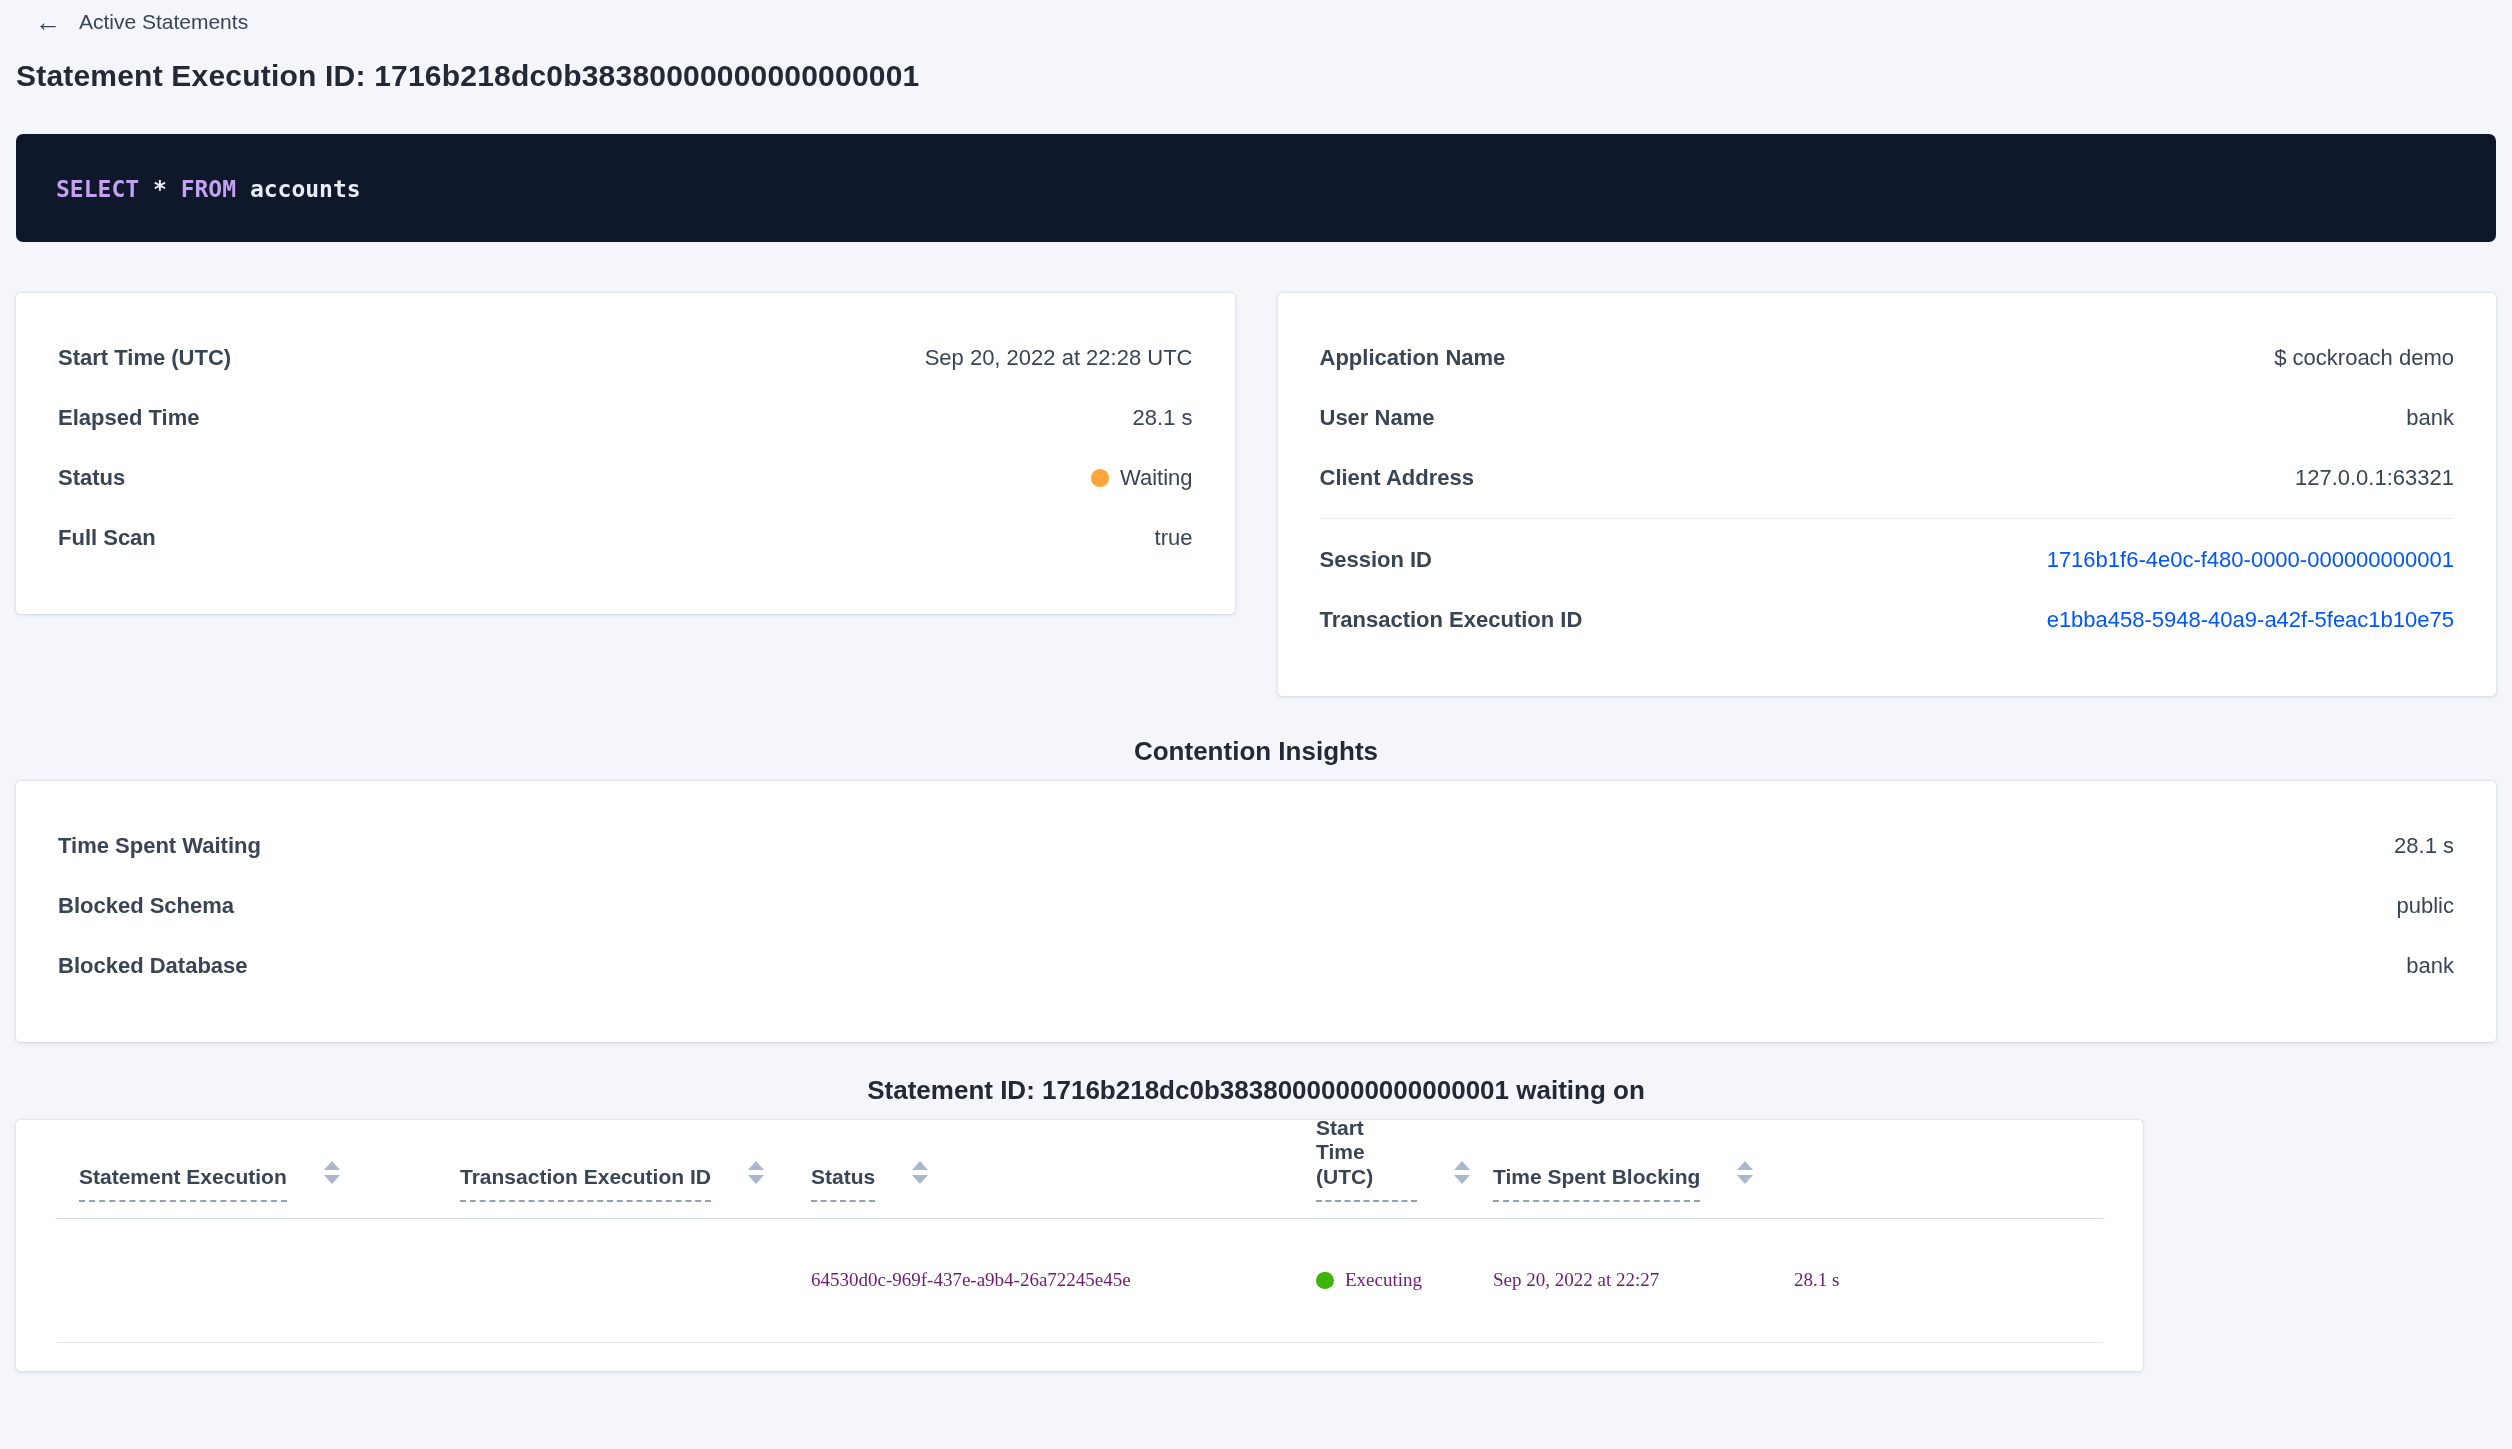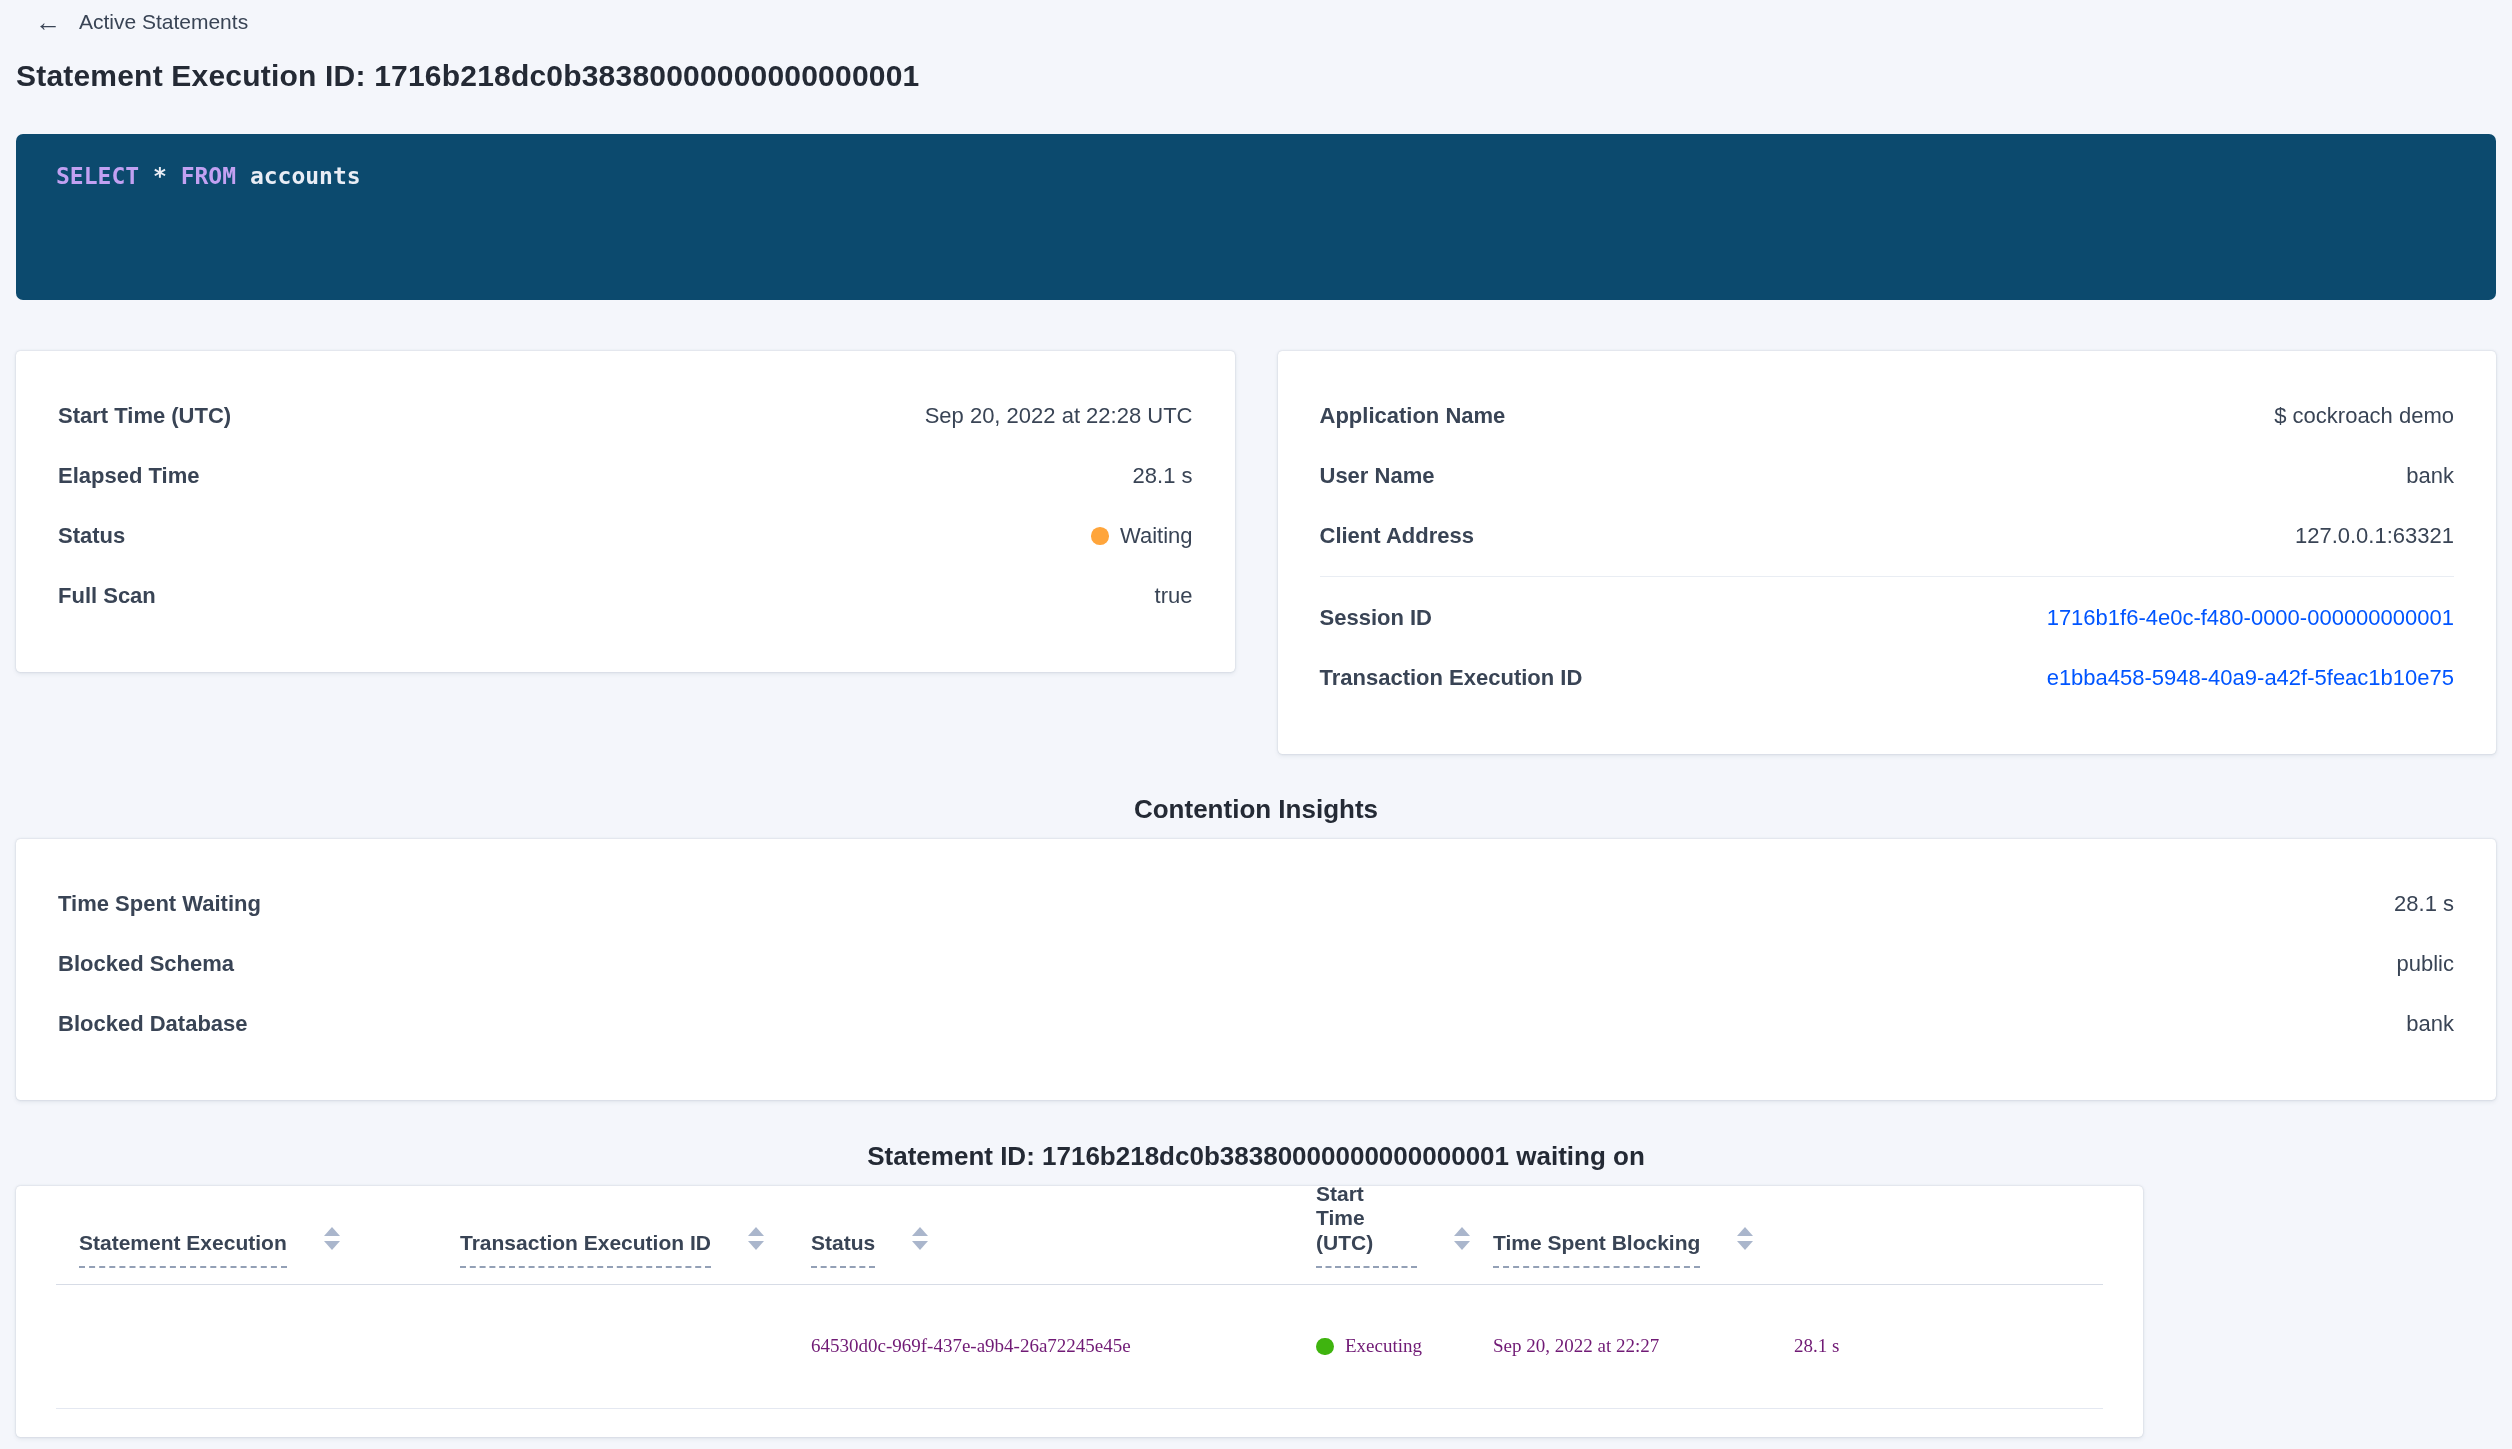--- a/index.html
+++ b/index.html
@@ -24,23 +24,23 @@
 
   
   .page-title {
     margin: 23px 0 0 0;
     font-size: 30px; line-height: 35px; font-weight: 700;
     color: #242a35; letter-spacing: 0.2px;
   }
 
   
   .sql-box {
-    margin-top: 41px; height: 166px;
-    background: #0c4a6e; border-radius: 7px;
-    padding: 27px 40px;
+    margin-top: 41px; height: 108px;
+    background: #0f172a; border-radius: 7px;
+    padding: 40px 40px;
     font-family: "DejaVu Sans Mono", monospace;
     font-size: 23px; line-height: 30px; font-weight: 600;
     white-space: pre; color: #e9edf5;
   }
   .sql-kw { color: #c2a1f2; }
   .sql-plain { color: #e9edf5; }
 
   
   .cards-row { display: flex; gap: 43px; align-items: flex-start; }
   .row-1 { margin-top: 51px; }
@@ -60,21 +60,21 @@
   .status-value { display: flex; align-items: center; gap: 11.4px; }
   .status-dot { width: 17.6px; height: 17.6px; border-radius: 50%; flex: none; }
   .dot-waiting { background: #ffa53b; }
   .dot-executing { background: #3fb40f; }
 
   
   .section-heading {
     font-size: 26px; line-height: 32px; font-weight: 700;
     color: #242a35; margin: 39px 0 14px 0; text-align: center;
   }
-  .section-heading.second { margin-top: 40px; }
+  .section-heading.second { margin-top: 32px; }
 
   
   .table-card {
     width: 2127px; background: #ffffff; border-radius: 4.4px;
     padding: 0 40px 28px 40px;
     box-shadow: 0 0 1.8px rgba(67,90,111,0.28), 0 1.8px 4.4px rgba(67,90,111,0.10);
     margin-top: 0;
   }
   .tgrid { display: grid; grid-template-columns: 381px 351px 505px 177px 301px 1fr; }
   .thead { border-bottom: 1.8px solid #d7dce6; }

